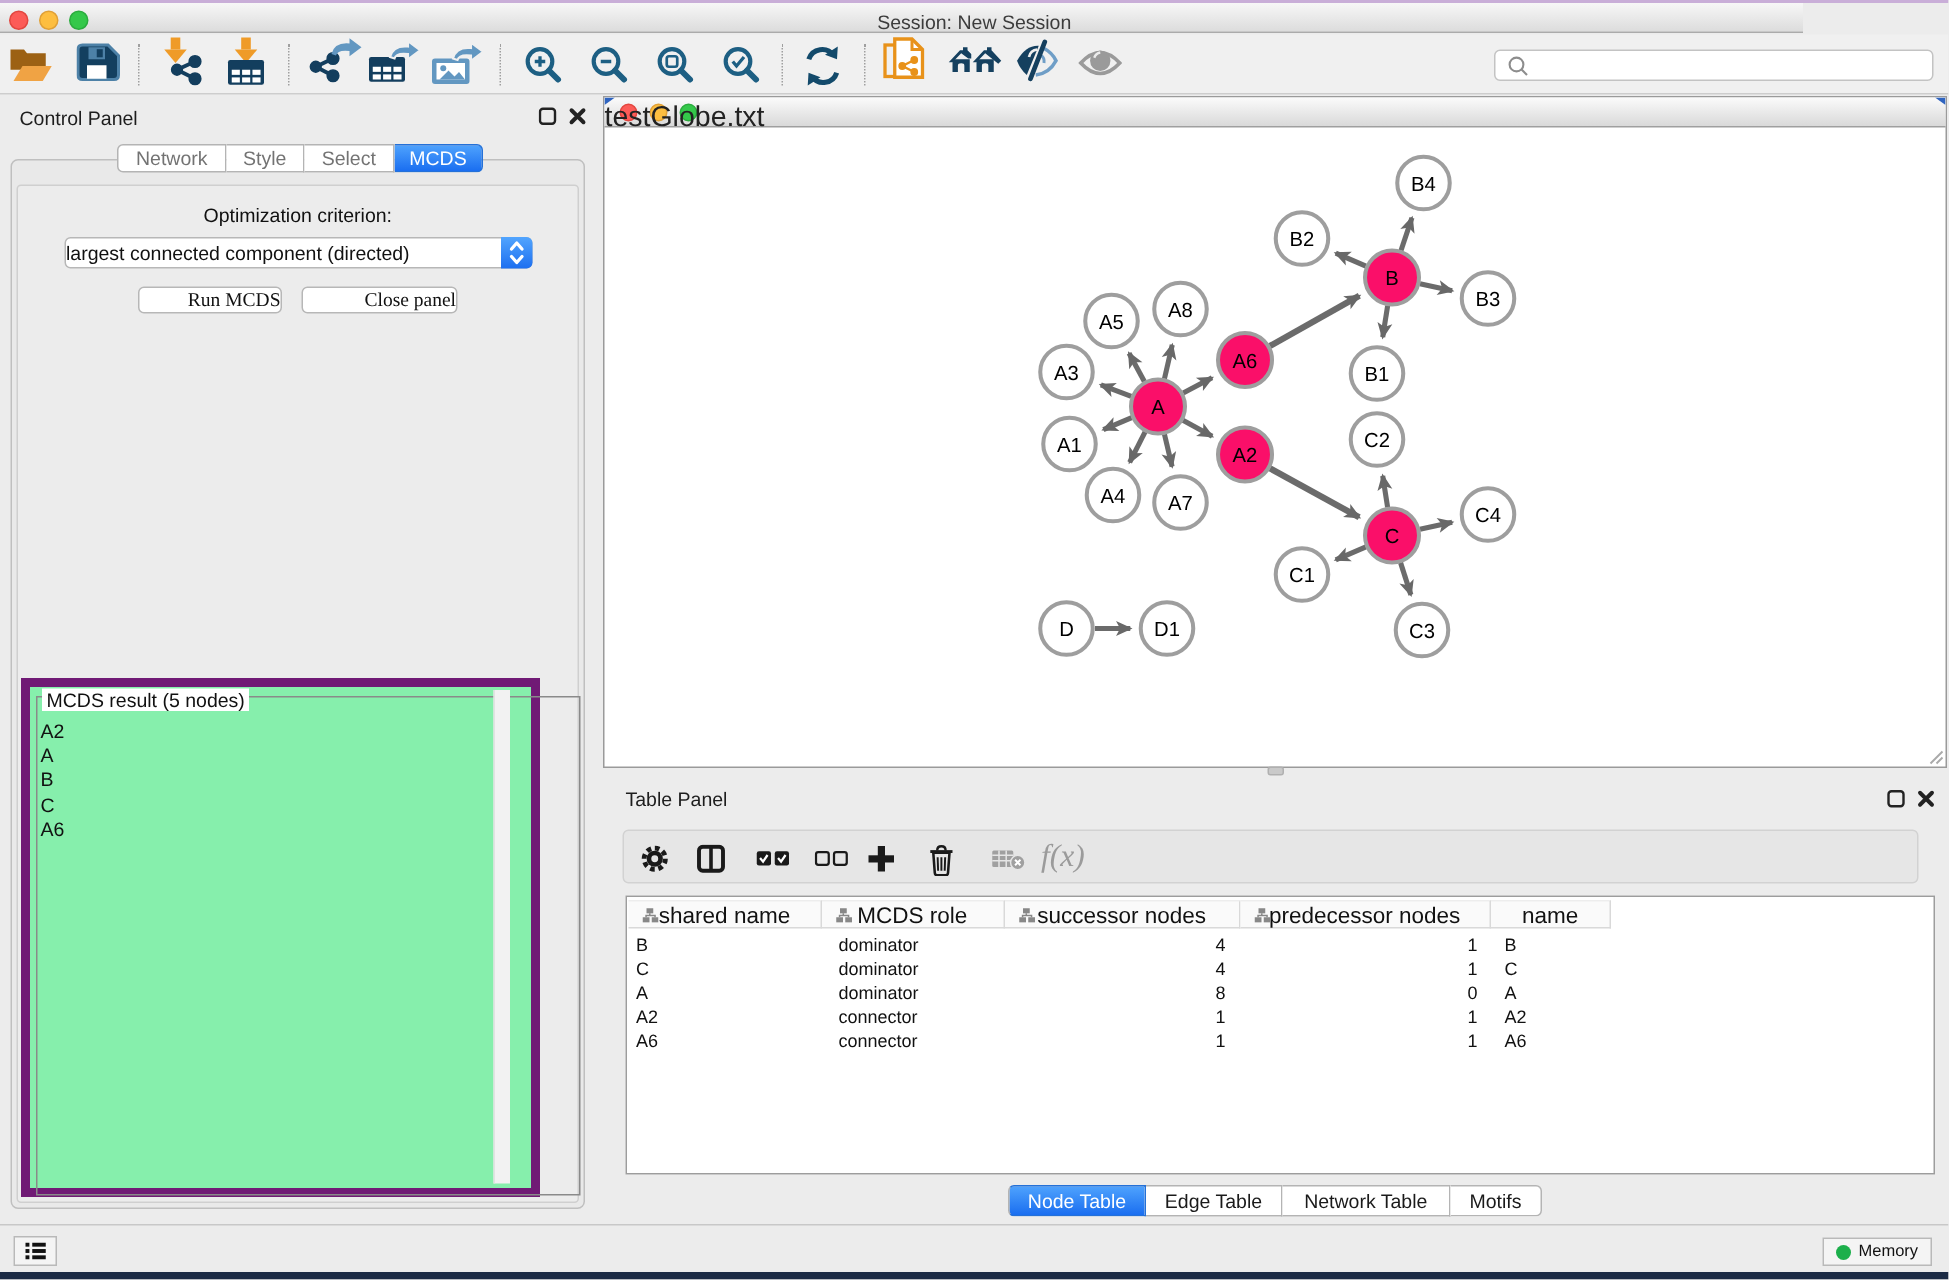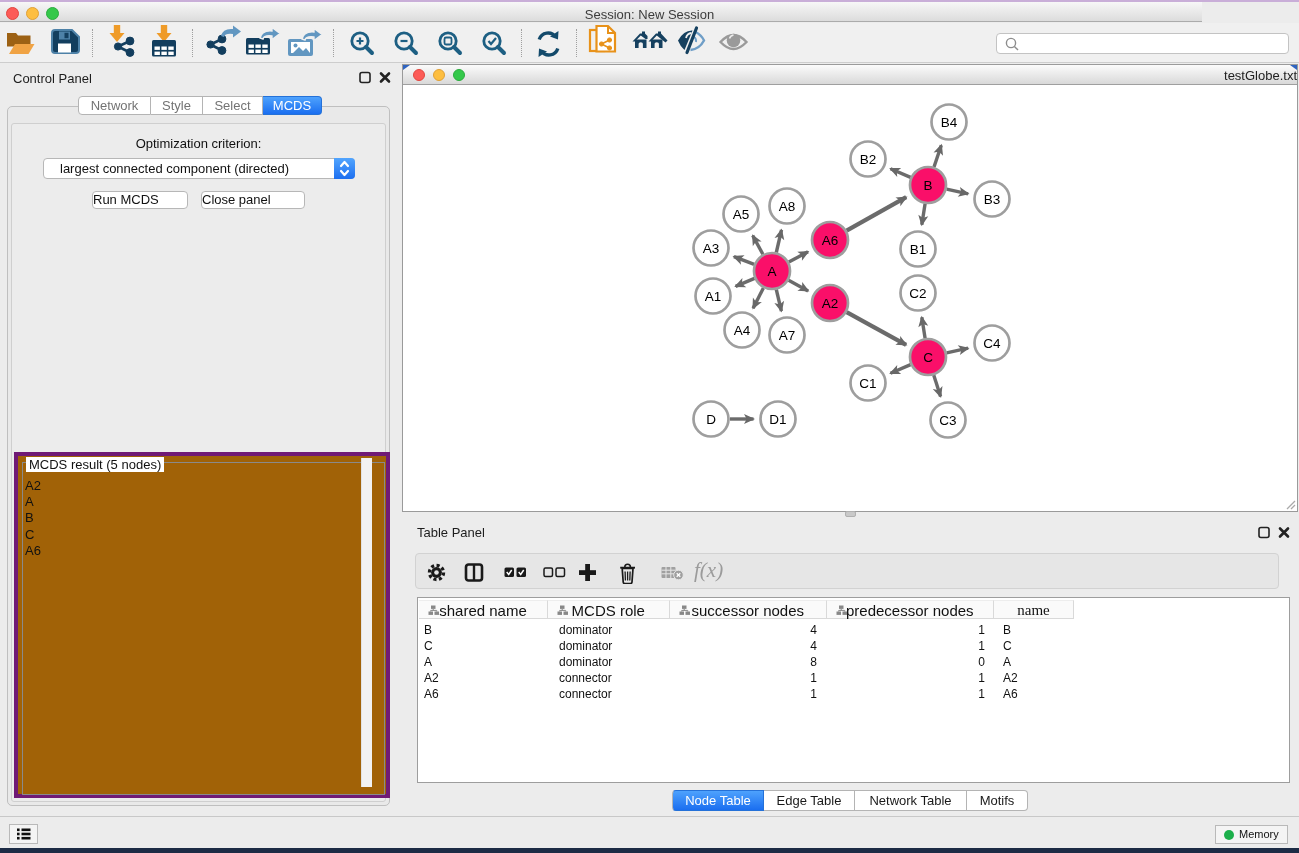--- a/index.html
+++ b/index.html
@@ -26,36 +26,36 @@
 #cpTabs .seg:first-child { border-left:1px solid #b4b4b4; border-radius:4px 0 0 4px; }
 #cpTabs .seg:last-child { border-radius:0 4px 4px 0; }
 #cpTabs .sel { background:linear-gradient(#4ea2fd,#1a6ef0); color:#fff; border-color:#2471d8; }
 #cpOuter { left:7px; top:106px; width:383px; height:700px; background:#e9e9e9;
   border:1px solid #bfbfbf; border-radius:5px; }
 #cpInner { left:11px; top:123px; width:375px; height:679px; background:#ececec;
   border:1px solid #cfcfcf; border-radius:3px; }
 #optLabel { left:0; top:136px; width:397px; text-align:center; font-size:13px; color:#111; }
 #combo { left:43px; top:158px; width:312px; height:21px; background:#fff;
   border:1px solid #b7b7b7; border-radius:4px; font-size:13px; color:#111; }
-#combo .txt { position:absolute; left:16px; top:2px; }
+#combo .txt { position:absolute; left:0; top:2px; }
 #combo .step { position:absolute; right:-1px; top:-1px; width:21px; height:21px;
   background:linear-gradient(#52a5fe,#1d6ff0); border-radius:0 4px 4px 0; }
 .pbtn { position:absolute; top:191px; height:18px; background:#fff; border:1px solid #b7b7b7;
-  border-radius:4px; font-size:13px; color:#111; text-align:left; line-height:16px; }
-#resultBox { left:14px; top:452px; width:376px; height:346px; background:#a16207; border:4px solid #701a75; }
+  border-radius:4px; font-size:13px; color:#111; text-align:right; line-height:16px;font-family:Liberation Serif, serif; }
+#resultBox { left:14px; top:452px; width:346px; height:346px; background:#86efac; border:6px solid #701a75; }
 #fieldset { position:absolute; left:4px; top:6px; width:363px; height:333px; border:1px solid #8a8a8a; }
 #legend { position:absolute; left:8px; top:1px; background:#fff; padding:0 3px; font-size:13px; color:#111; }
 #mcdsList { position:absolute; left:7px; top:22px; font-size:13px; color:#111; line-height:16.2px; }
 #listScroll { position:absolute; right:14px; top:2px; width:11px; height:329px; background:#f2f2f2; border-left:1px solid #e2e2e2; }
 
 #netwin { left:402px; top:64px; width:896px; height:448px; background:#fff; border:1px solid #9a9a9a; }
 #nettitle { position:absolute; left:0; top:0; width:894px; height:20px;
   background:linear-gradient(#fbfbfb,#d9d9d9); border-bottom:1px solid #9f9f9f; }
 #nettitle .tl { position:absolute; top:4px; width:12px; height:12px; border-radius:50%; }
-#netname { position:absolute; left:0; top:3px; width:894px; text-align:right; font-size:13px; color:#222; }
+#netname { position:absolute; left:0; top:3px; width:894px; text-align:left; font-size:19px; color:#222; }
 
 #tpTitle { left:417px; top:525px; font-size:13px; color:#1d1d1d; }
 #tpToolbar { left:415px; top:553px; width:864px; height:36px; background:#e6e6e6;
   border:1px solid #d2d2d2; border-radius:4px; }
 #tbl { left:417px; top:597px; width:873px; height:186px; background:#fff; border:1px solid #9d9d9d; font-size:12px; }
 .th { position:absolute; top:2px; height:19px; background:#fafafa; border-right:1px solid #d9d9d9;
   border-bottom:1px solid #d9d9d9; border-top:1px solid #ededed; text-align:center; line-height:19px; color:#111; font-size:15px;}
 .td { position:absolute; height:16px; line-height:16px; color:#111; font-size:12px; }
 
 #btmTabs { left:672px; top:790px; height:21px; display:flex; font-size:13px; }
@@ -413,21 +413,21 @@
       </svg>shared name</div>
   <div class="th" style="left:130px; width:121.5px;"><svg width="11" height="11" style="position:absolute;left:9px;top:4px;">
         <use href="#treeico"></use>
       </svg>MCDS role</div>
   <div class="th" style="left:251.5px; width:157.5px;"><svg width="11" height="11" style="position:absolute;left:9px;top:4px;">
         <use href="#treeico"></use>
       </svg>successor nodes</div>
   <div class="th" style="left:409px; width:166.6px;"><svg width="11" height="11" style="position:absolute;left:9px;top:4px;">
         <use href="#treeico"></use>
       </svg>predecessor nodes</div>
-  <div class="th" style="left:575.6px; width:80.8px;font-family:Liberation Serif, serif;">name</div>
+  <div class="th" style="left:575.6px; width:80.8px;">name</div>
   <div class="td" style="left:6px; top:24px;">B</div>
   <div class="td" style="left:6px; top:40px;">C</div>
   <div class="td" style="left:6px; top:56px;">A</div>
   <div class="td" style="left:6px; top:72px;">A2</div>
   <div class="td" style="left:6px; top:88px;">A6</div>
   <div class="td" style="left:141px; top:24px;">dominator</div>
   <div class="td" style="left:141px; top:40px;">dominator</div>
   <div class="td" style="left:141px; top:56px;">dominator</div>
   <div class="td" style="left:141px; top:72px;">connector</div>
   <div class="td" style="left:141px; top:88px;">connector</div>

